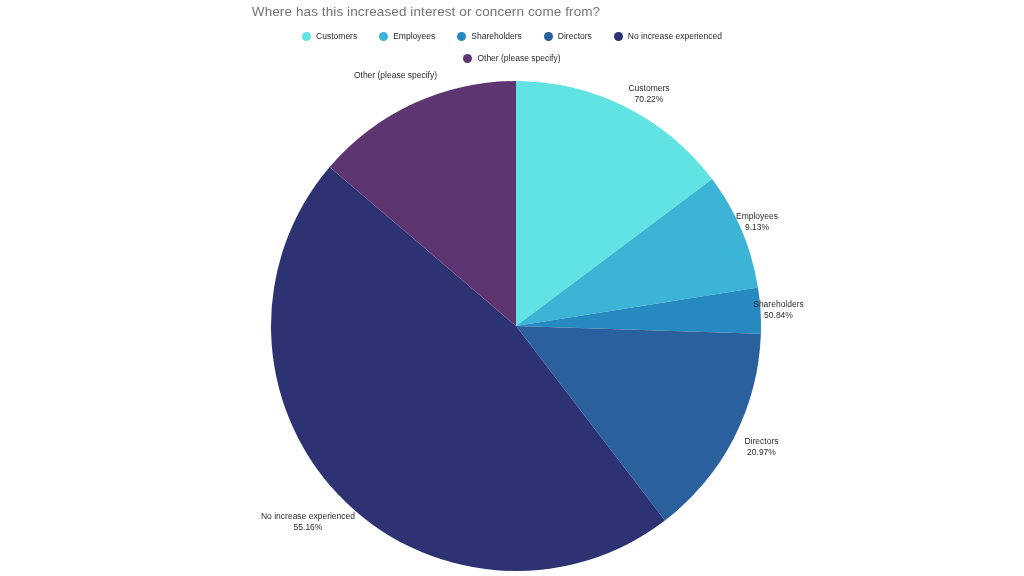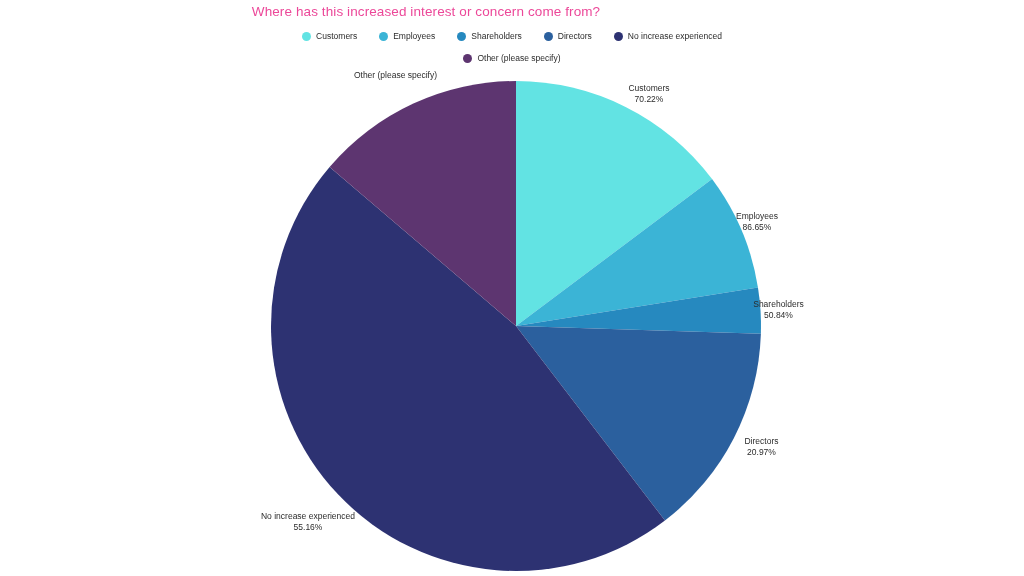--- a/index.html
+++ b/index.html
@@ -21,21 +21,21 @@
   }
 
   
   .chart-title {
     position: absolute;
     top: 4px;
     left: 0;
     width: 852px;
     text-align: center;
     font-size: 13.5px;
-    color: #ec4899;
+    color: #737373;
     letter-spacing: 0.1px;
   }
 
   
   .legend {
     position: absolute;
     top: 28px;
     left: 0;
     width: 1024px;
     display: flex;
@@ -157,21 +157,21 @@
         </g>
     </svg>
 
     <div class="slice-label lbl-customers">
       <span class="lbl-name">Customers</span>
       <span class="lbl-pct">70.22%</span>
     </div>
 
     <div class="slice-label lbl-employees">
       <span class="lbl-name">Employees</span>
-      <span class="lbl-pct">86.65%</span>
+      <span class="lbl-pct">9.13%</span>
     </div>
 
     <div class="slice-label lbl-shareholders">
       <span class="lbl-name">Shareholders</span>
       <span class="lbl-pct">50.84%</span>
     </div>
 
     <div class="slice-label lbl-directors">
       <span class="lbl-name">Directors</span>
       <span class="lbl-pct">20.97%</span>

